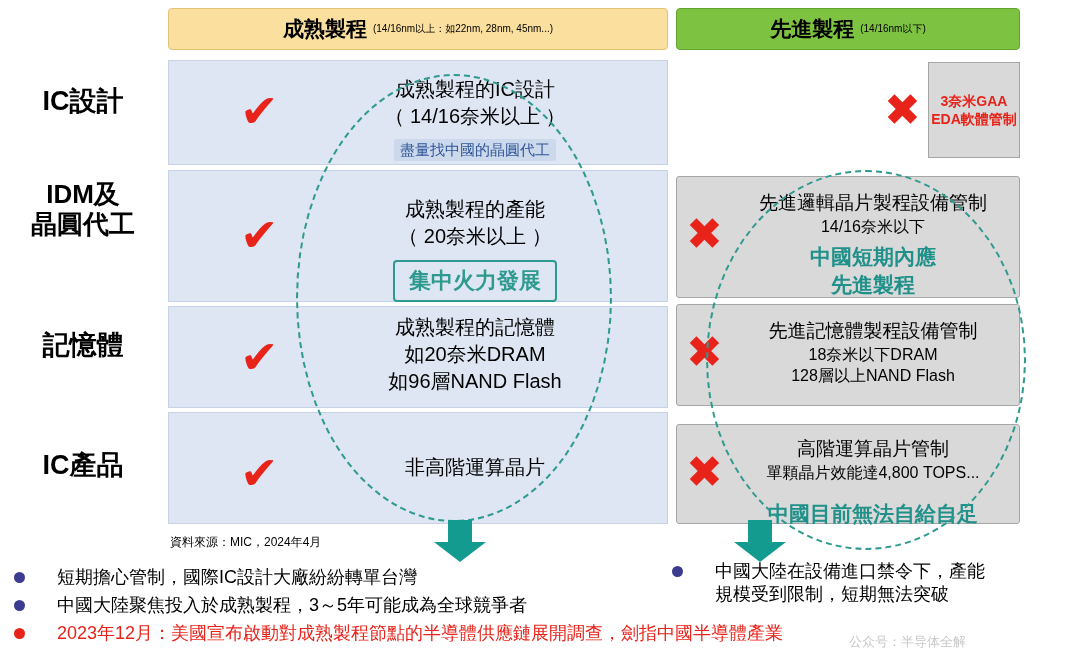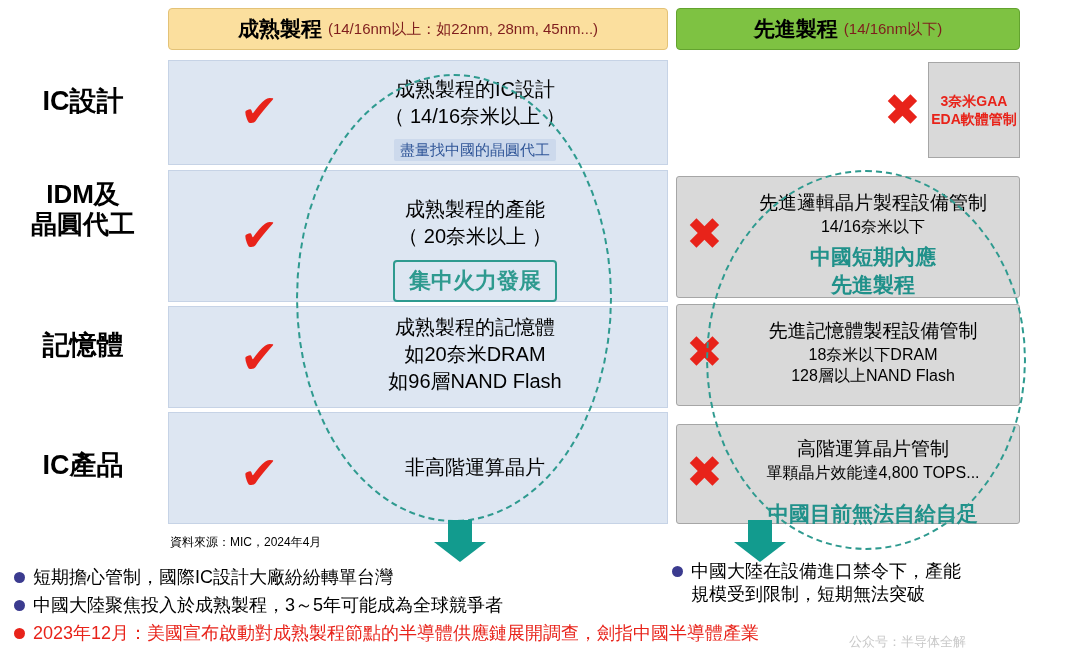--- a/index.html
+++ b/index.html
@@ -37,22 +37,22 @@
     left: 676px; top: 8px; width: 344px;
     background: #7ec242;
     border: 1px solid #63a32f;
   }
   .hdr-title {
     font-size: 21px;
     font-weight: bold;
     color: #000;
   }
   .hdr-sub {
-    font-size: 15px;
-    color: #7f1d1d;
+    font-size: 10px;
+    color: #000000;
   }
 
   
   .rowlabel {
     position: absolute;
     left: 0;
     width: 166px;
     text-align: center;
     font-size: 27px;
     font-weight: bold;
@@ -217,20 +217,21 @@
     border-radius: 50%;
     background: #3b3b8f;
     flex: none;
     margin-top: 6px;
   }
   .dot.red { background: #e8231a; }
   .bullet-text {
     font-size: 18px;
     color: #000;
     line-height: 1.3;
+    margin-left: 24px;
   }
   .bullet-text.red { color: #e8231a; }
 
   .watermark {
     position: absolute;
     right: 6px;
     bottom: 2px;
     font-size: 13px;
     color: #c8c8c8;
   }

